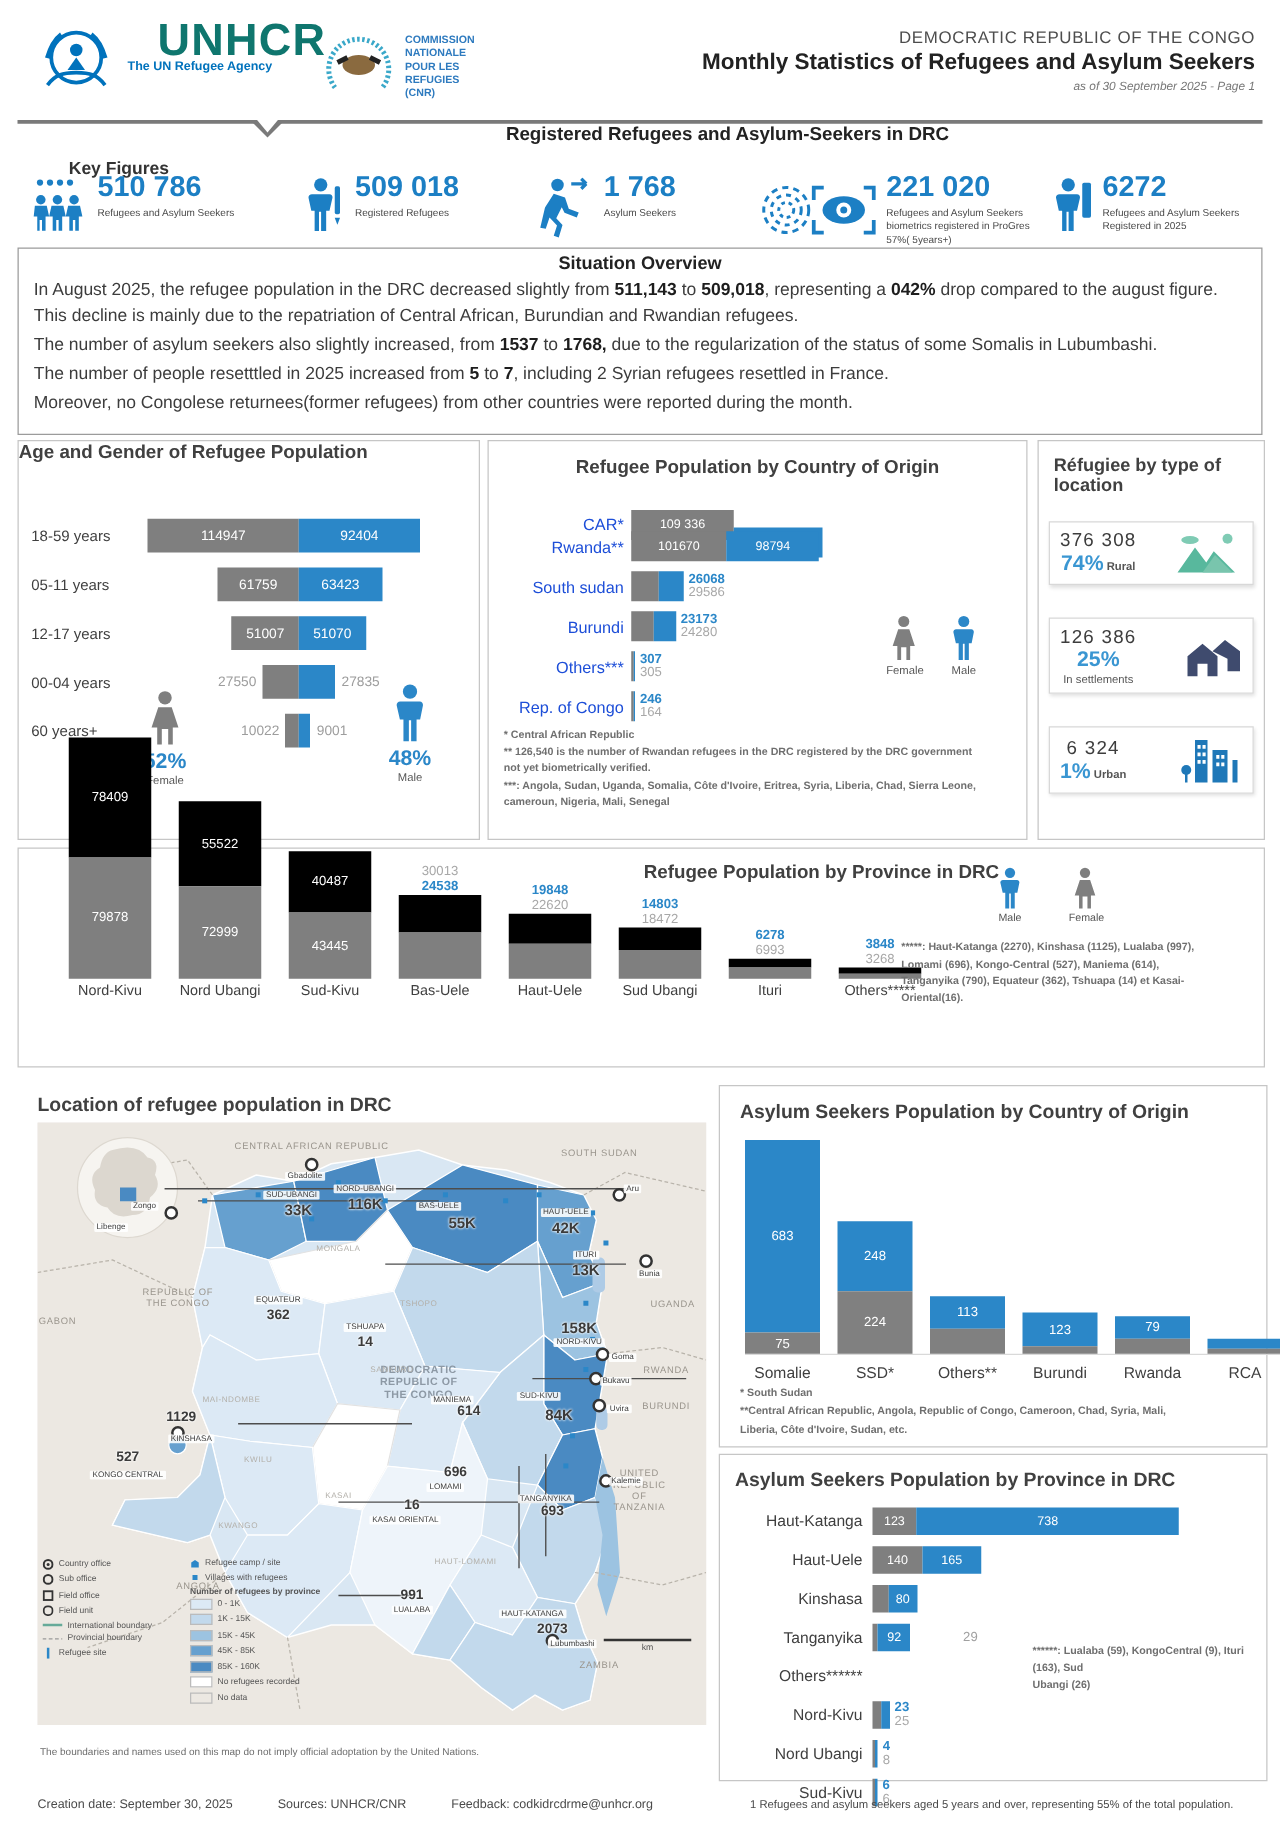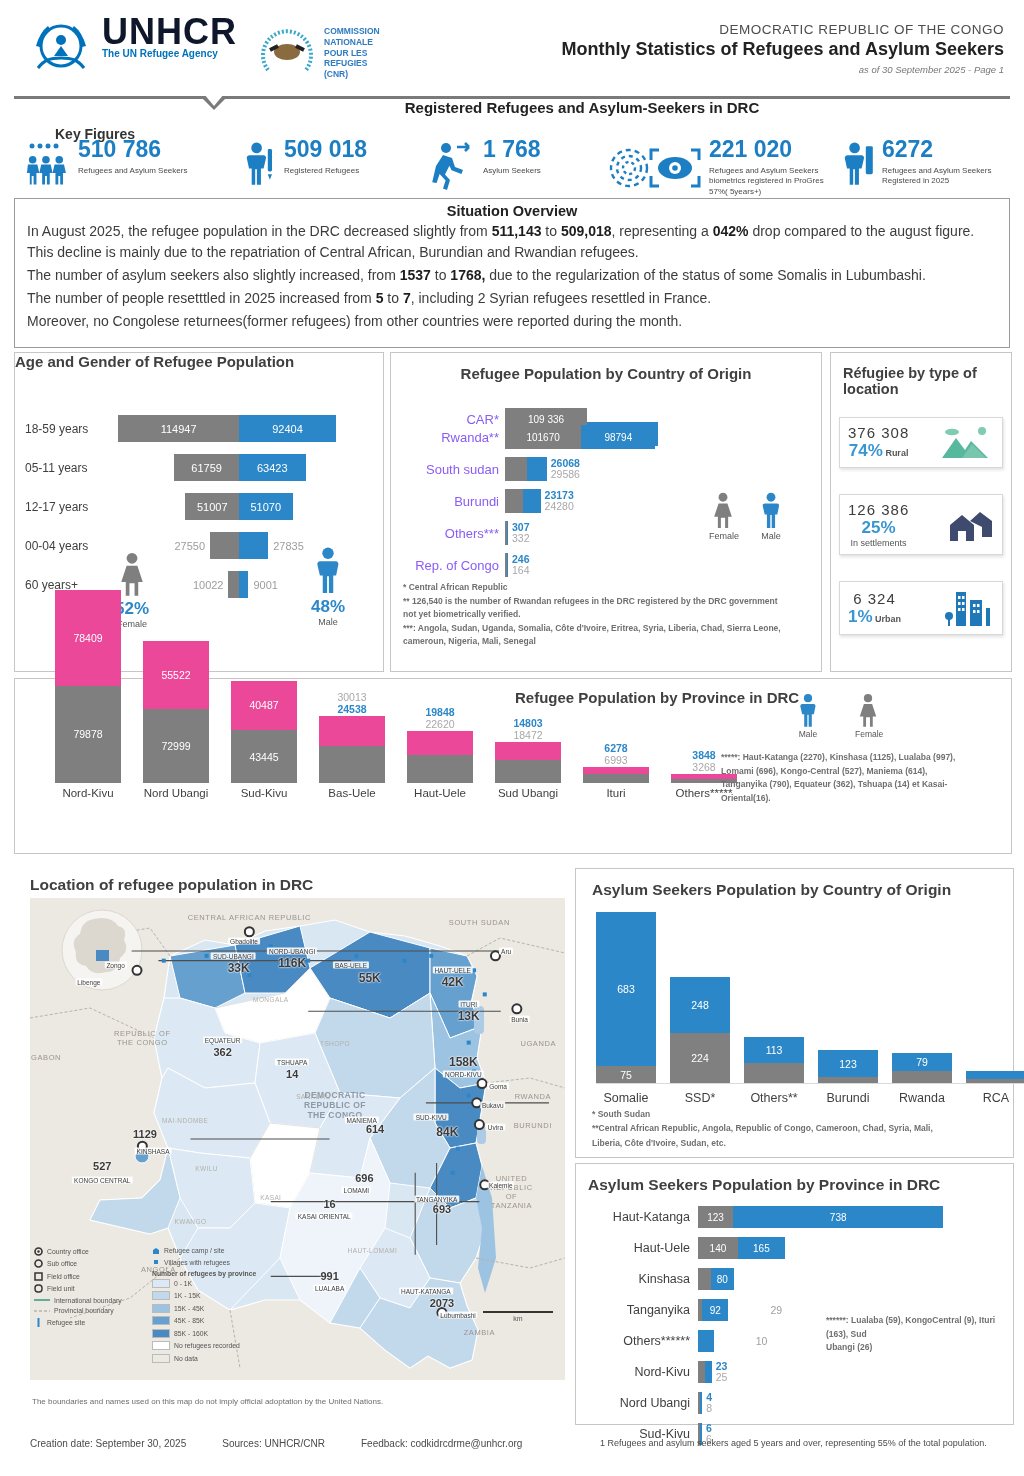--- a/index.html
+++ b/index.html
@@ -2,21 +2,21 @@
 <html><head>
 <meta charset="utf-8">
 <style>
   html,body{margin:0;padding:0;background:#e9e9e9;font-family:"Liberation Sans",sans-serif;}
   .page{position:relative;width:1024px;height:1476px;background:#fff;margin:0 auto;overflow:hidden;color:#3a3a3a;}
   .abs{position:absolute;}
   .panel{position:absolute;background:#fff;border:1px solid #c6c6c6;}
   .ptitle{font-weight:bold;font-size:15px;color:#404040;}
   svg{display:block;}
   
-  .unhcr-word{font-size:36px;font-weight:bold;color:#0f172a;letter-spacing:1px;line-height:.9;}
+  .unhcr-word{font-size:36px;font-weight:bold;color:#0f766e;letter-spacing:1px;line-height:.9;margin-left:24px;}
   .unhcr-sub{font-size:10px;color:#0072bc;font-weight:bold;}
   .cnr-text{font-size:8.5px;color:#2f7bbf;font-weight:bold;line-height:1.25;white-space:pre-line;}
   .h-country{font-size:13.5px;color:#4d4d4d;letter-spacing:.5px;text-align:right;}
   .h-title{font-size:18px;font-weight:bold;color:#222;text-align:right;margin-top:2px;}
   .h-asof{font-size:9.5px;font-style:italic;color:#777;text-align:right;margin-top:4px;}
   .divider{position:absolute;left:14px;right:14px;top:96px;border-top:3px solid #7a7a7a;}
   .notch{position:absolute;left:200px;top:96px;width:0;height:0;border-left:14px solid transparent;border-right:14px solid transparent;border-top:14px solid #7a7a7a;}
   .notch-in{position:absolute;left:204px;top:94px;width:0;height:0;border-left:10px solid transparent;border-right:10px solid transparent;border-top:12px solid #fff;z-index:2;}
   .banner{position:absolute;left:240px;right:100px;top:99px;text-align:center;font-weight:bold;font-size:15px;color:#222;}
   
@@ -37,35 +37,35 @@
   .pyr-l{display:flex;justify-content:flex-end;align-items:center;}
   .pyr-r{display:flex;justify-content:flex-start;align-items:center;}
   .seg{height:27px;display:flex;align-items:center;justify-content:center;font-size:11px;color:#fff;}
   .seg.f{background:#7f7f7f;}
   .seg.m{background:#2b87c8;}
   .outlab{font-size:11px;color:#9d9d9d;margin:0 5px;}
   .pct{font-size:17px;font-weight:bold;color:#2b87c8;text-align:center;}
   .pctlab{font-size:9px;color:#555;text-align:center;}
   
   .org-row{display:grid;grid-template-columns:108px 1fr;align-items:center;height:24px;margin-bottom:8px;}
-  .org-lab{font-size:13px;color:#8b5cf6;text-align:right;padding-right:6px;}
+  .org-lab{font-size:13px;color:#1d4ed8;text-align:right;padding-right:6px;}
   .org-bar{display:flex;align-items:center;}
   .org-bar .seg{height:24px;font-size:10px;}
   .stacklab{margin-left:4px;line-height:1.05;font-size:10.5px;}
   .stacklab .b{color:#2b87c8;font-weight:bold;}
   .stacklab .g{color:#a8a8a8;}
   .fnote{font-size:8.5px;color:#6f6f6f;line-height:1.6;font-weight:bold;}
   
   .prov-chart{position:absolute;left:40px;top:28px;height:280px;display:flex;gap:22px;align-items:flex-end;}
   .pcol{width:66px;display:flex;flex-direction:column;justify-content:flex-end;align-items:center;}
   .pcol .above{font-size:10.5px;line-height:1.15;text-align:center;margin-bottom:1px;}
   .pcol .above .b{color:#2b87c8;font-weight:bold;}
   .pcol .above .g{color:#a8a8a8;}
   .pcol .blue,.pcol .grey{width:100%;display:flex;align-items:center;justify-content:center;color:#fff;font-size:10.5px;}
-  .pcol .blue{background:#ec4899;}
+  .pcol .blue{background:#000000;}
   .pcol .grey{background:#7f7f7f;}
   .pxlab{font-size:11.5px;color:#3f3f3f;text-align:center;height:30px;margin-top:4px;line-height:1.15;width:74px;}
   
   .loc-card{border:1px solid #d8d8d8;box-shadow:1px 2px 3px rgba(0,0,0,.12);background:#fff;padding:6px 8px;display:flex;justify-content:space-between;align-items:center;margin:0 8px 26px 8px;}
   .loc-val{font-size:15px;color:#3d3d3d;letter-spacing:1px;}
   .loc-pct{font-size:17px;font-weight:bold;color:#3a96d2;}
   .loc-lab{font-size:9px;color:#555;}
   
   .acol{width:60px;display:flex;flex-direction:column;justify-content:flex-end;align-items:center;}
   .acol .blue{background:#2b87c8;width:100%;display:flex;align-items:center;justify-content:center;color:#fff;font-size:10.5px;}
@@ -370,21 +370,21 @@
             </div>
           </div>
         </div>
         <div class="org-row">
           <div class="org-lab">Others***</div>
           <div class="org-bar">
             <div class="seg f" style="width: 1.5px;"></div>
             <div class="seg m" style="width: 1.5px;"></div>
             <div class="stacklab">
               <div class="b">307</div>
-              <div class="g">332</div>
+              <div class="g">305</div>
             </div>
           </div>
         </div>
         <div class="org-row">
           <div class="org-lab">Rep. of Congo</div>
           <div class="org-bar">
             <div class="seg f" style="width: 1.5px;"></div>
             <div class="seg m" style="width: 1.5px;"></div>
             <div class="stacklab">
               <div class="b">246</div>
@@ -902,24 +902,20 @@
         <div class="ab-row">
           <div class="ab-lab">Tanganyika</div>
           <div class="ab-bar">
             <div class="grey" style="width: 4.275px;"></div>
             <div class="blue" style="width: 26.22px;">92</div>
             <div class="ab-after">29</div>
           </div>
         </div>
         <div class="ab-row">
           <div class="ab-lab">Others******</div>
-          <div class="ab-bar">
-            <div class="blue" style="width: 15.675px;"></div>
-            <div class="ab-after">10</div>
-          </div>
         </div>
         <div class="ab-row">
           <div class="ab-lab">Nord-Kivu</div>
           <div class="ab-bar">
             <div class="grey" style="width: 7.125px;"></div>
             <div class="blue" style="width: 6.555px;"></div>
             <div class="stacklab">
               <div class="b">23</div>
               <div class="g">25</div>
             </div>

